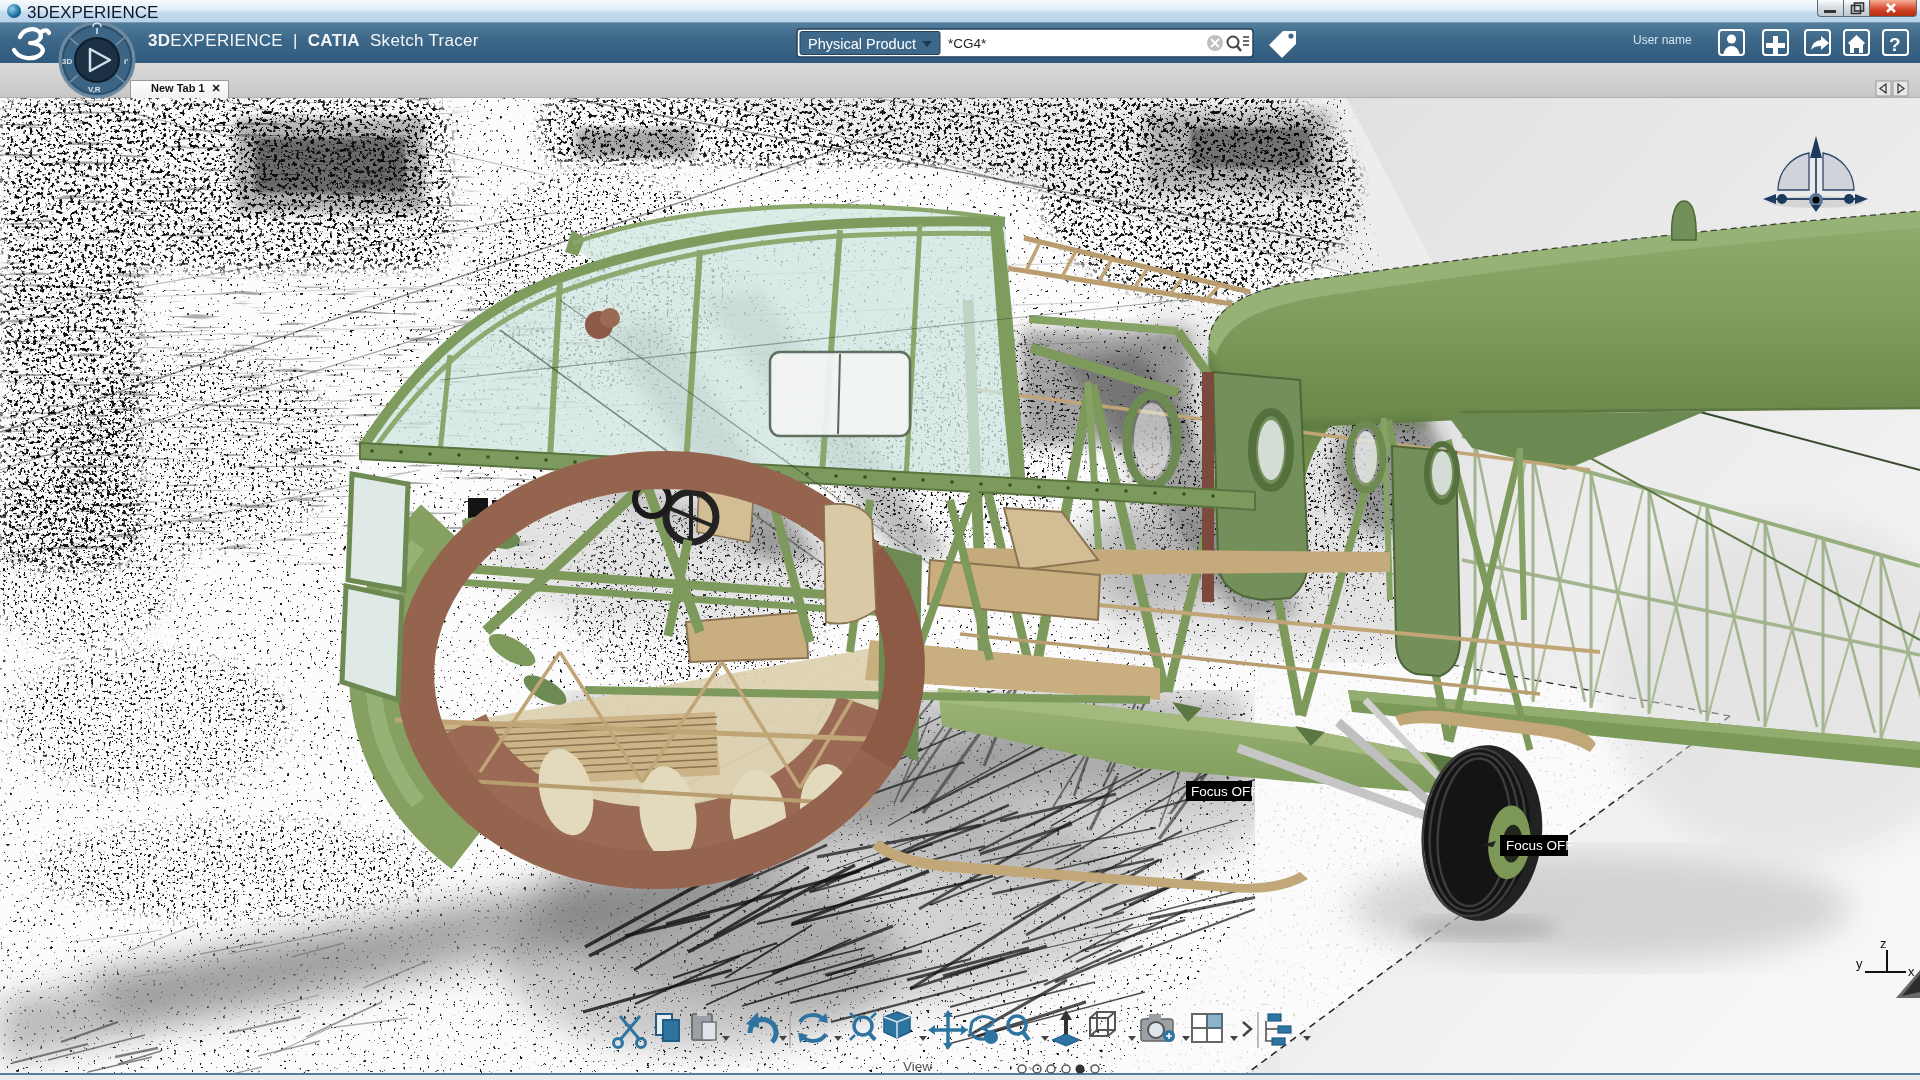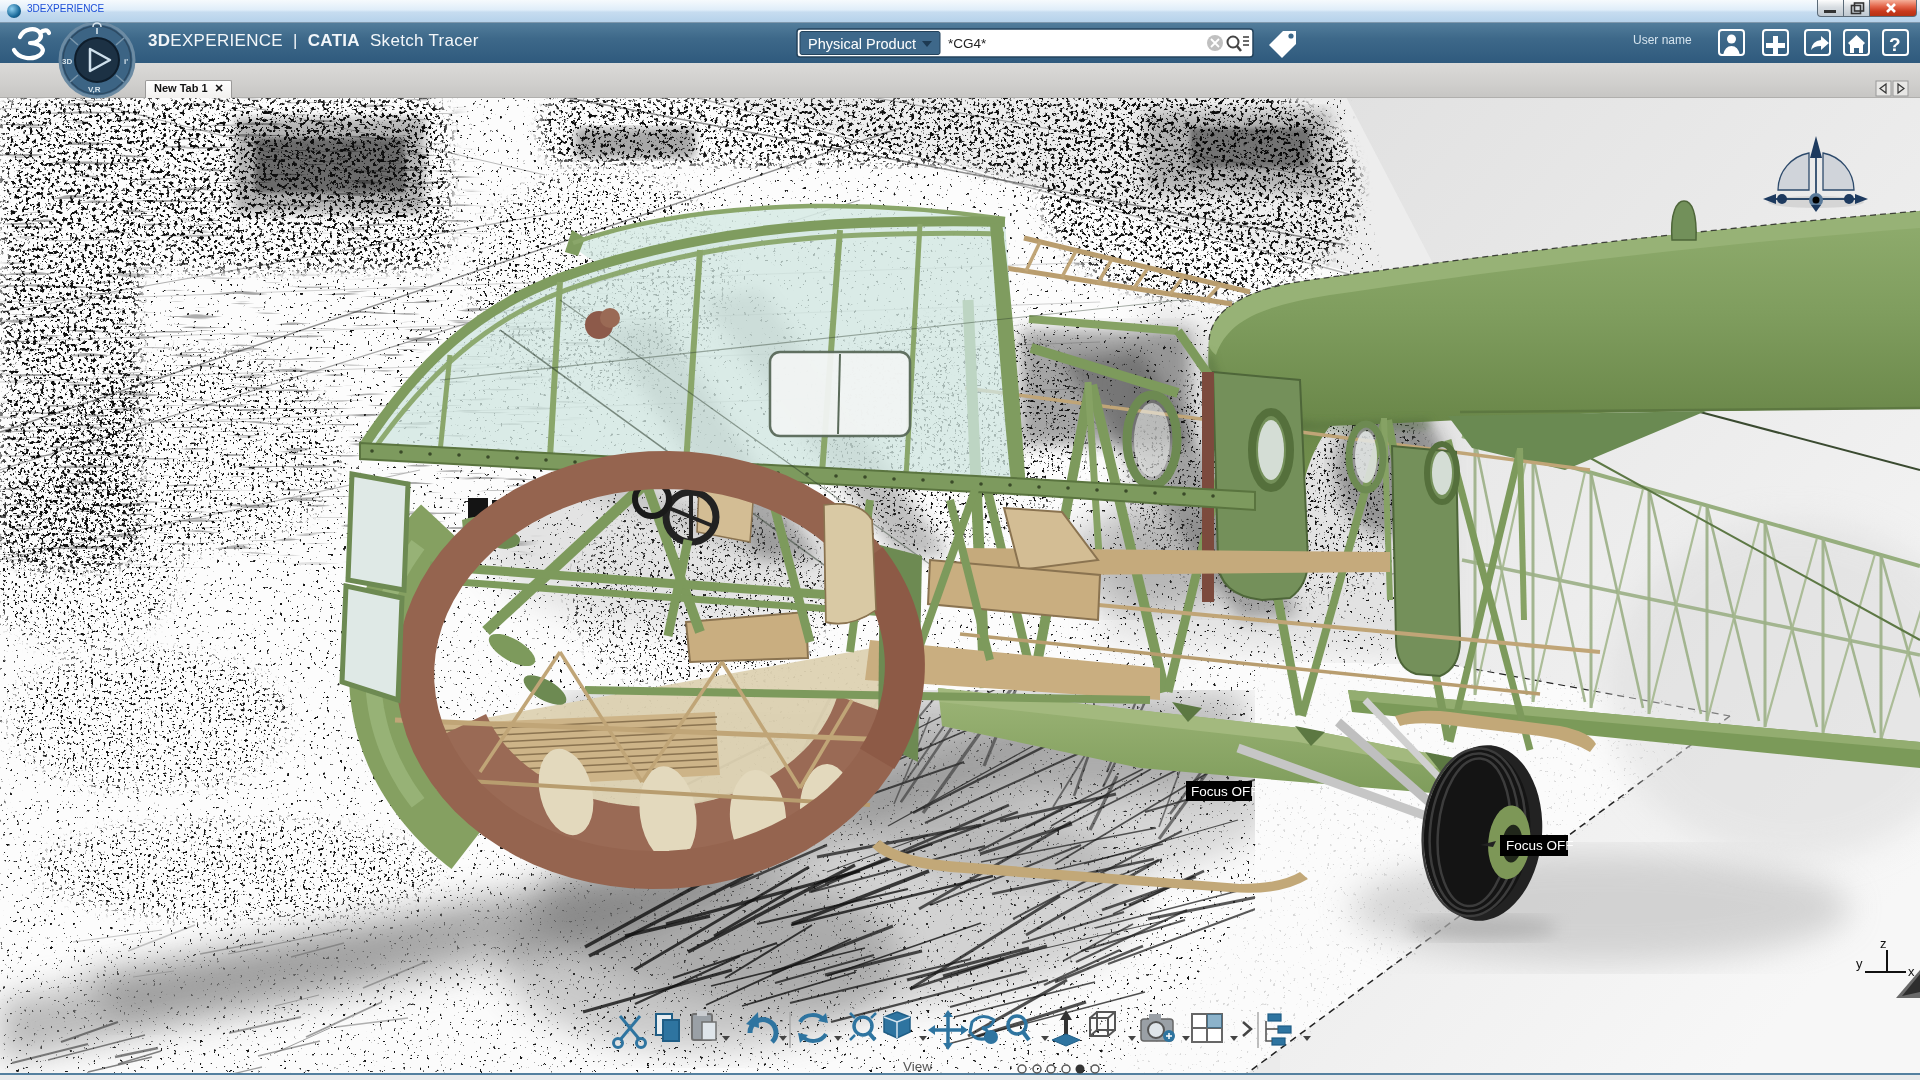--- a/index.html
+++ b/index.html
@@ -1,24 +1,24 @@
 <!DOCTYPE html>
 <html><head><meta charset="utf-8"><style>
 html,body{margin:0;padding:0;width:1920px;height:1080px;overflow:hidden;background:#ececec;font-family:"Liberation Sans",sans-serif;}
 #scene{position:absolute;left:0;top:0;z-index:1}
 #hud{position:absolute;left:0;top:0;z-index:12}
 .bar{position:absolute;left:0;width:1920px;z-index:10}
 #titlebar{top:0;height:22px;background:linear-gradient(#f6fafd,#dfedf9 45%,#c6dcf0 55%,#b6d2ea);border-bottom:1px solid #7f98ad}
 #titleicon{position:absolute;left:7px;top:4px;width:14px;height:14px;border-radius:50%;background:radial-gradient(circle at 35% 35%,#8fd0f0,#1a6a9a 60%,#0c3a5a);z-index:11}
-#titletext{position:absolute;left:27px;top:3px;font-size:10px;color:#1d4ed8;z-index:11}
+#titletext{position:absolute;left:27px;top:3px;font-size:17px;color:#0f172a;z-index:11}
 #toolbar{top:23px;height:40px;background:linear-gradient(#527d9b,#3d6889 40%,#2f5a7d)}
 #tabbar{top:63px;height:34px;background:linear-gradient(#dbdad8,#d0cfcd 60%,#c7c6c4);border-bottom:1px solid #b0afad}
 #appname{position:absolute;left:148px;top:31px;color:#f2f6f9;font-size:17px;z-index:11;letter-spacing:.3px;font-weight:400}
 #appname b{font-weight:700}
-#tab{position:absolute;left:145px;top:80px;height:16px;background:linear-gradient(#ffffff,#f1f0ee);border:1px solid #9a9998;border-bottom:none;border-radius:2px 2px 0 0;padding:1px 7px 0 8px;font-size:11px;font-weight:bold;color:#111;z-index:11}
+#tab{position:absolute;left:130px;top:80px;height:16px;background:linear-gradient(#ffffff,#f1f0ee);border:1px solid #9a9998;border-bottom:none;border-radius:2px 2px 0 0;padding:1px 7px 0 20px;font-size:11px;font-weight:bold;color:#111;z-index:11}
 #tab span{font-weight:bold;font-size:11px;margin-left:7px}
 #username{position:absolute;left:1633px;top:33px;color:#d5e4ef;font-size:12px;z-index:11}
 #bottomstrip{position:absolute;left:0;top:1073px;width:1920px;height:7px;background:#e8eaec;border-top:2px solid #54809f;z-index:10}
 .wbtn{position:absolute;top:0;height:17px;z-index:11;border:1px solid #5a6a78;border-top:none;box-sizing:border-box}
 #wmin{left:1817px;width:27px;background:linear-gradient(#fdfdfd,#d8dde2 45%,#bfc8d0);border-radius:0 0 0 4px}
 #wmax{left:1843px;width:27px;background:linear-gradient(#fdfdfd,#d8dde2 45%,#bfc8d0)}
 #wclose{left:1869px;width:48px;background:linear-gradient(#f5b09a,#e3654a 40%,#c93a1e 70%,#b53214);border-radius:0 0 4px 0}
 </style></head><body>
 
 <svg id="scene" width="1920" height="1080" viewBox="0 0 1920 1080">

